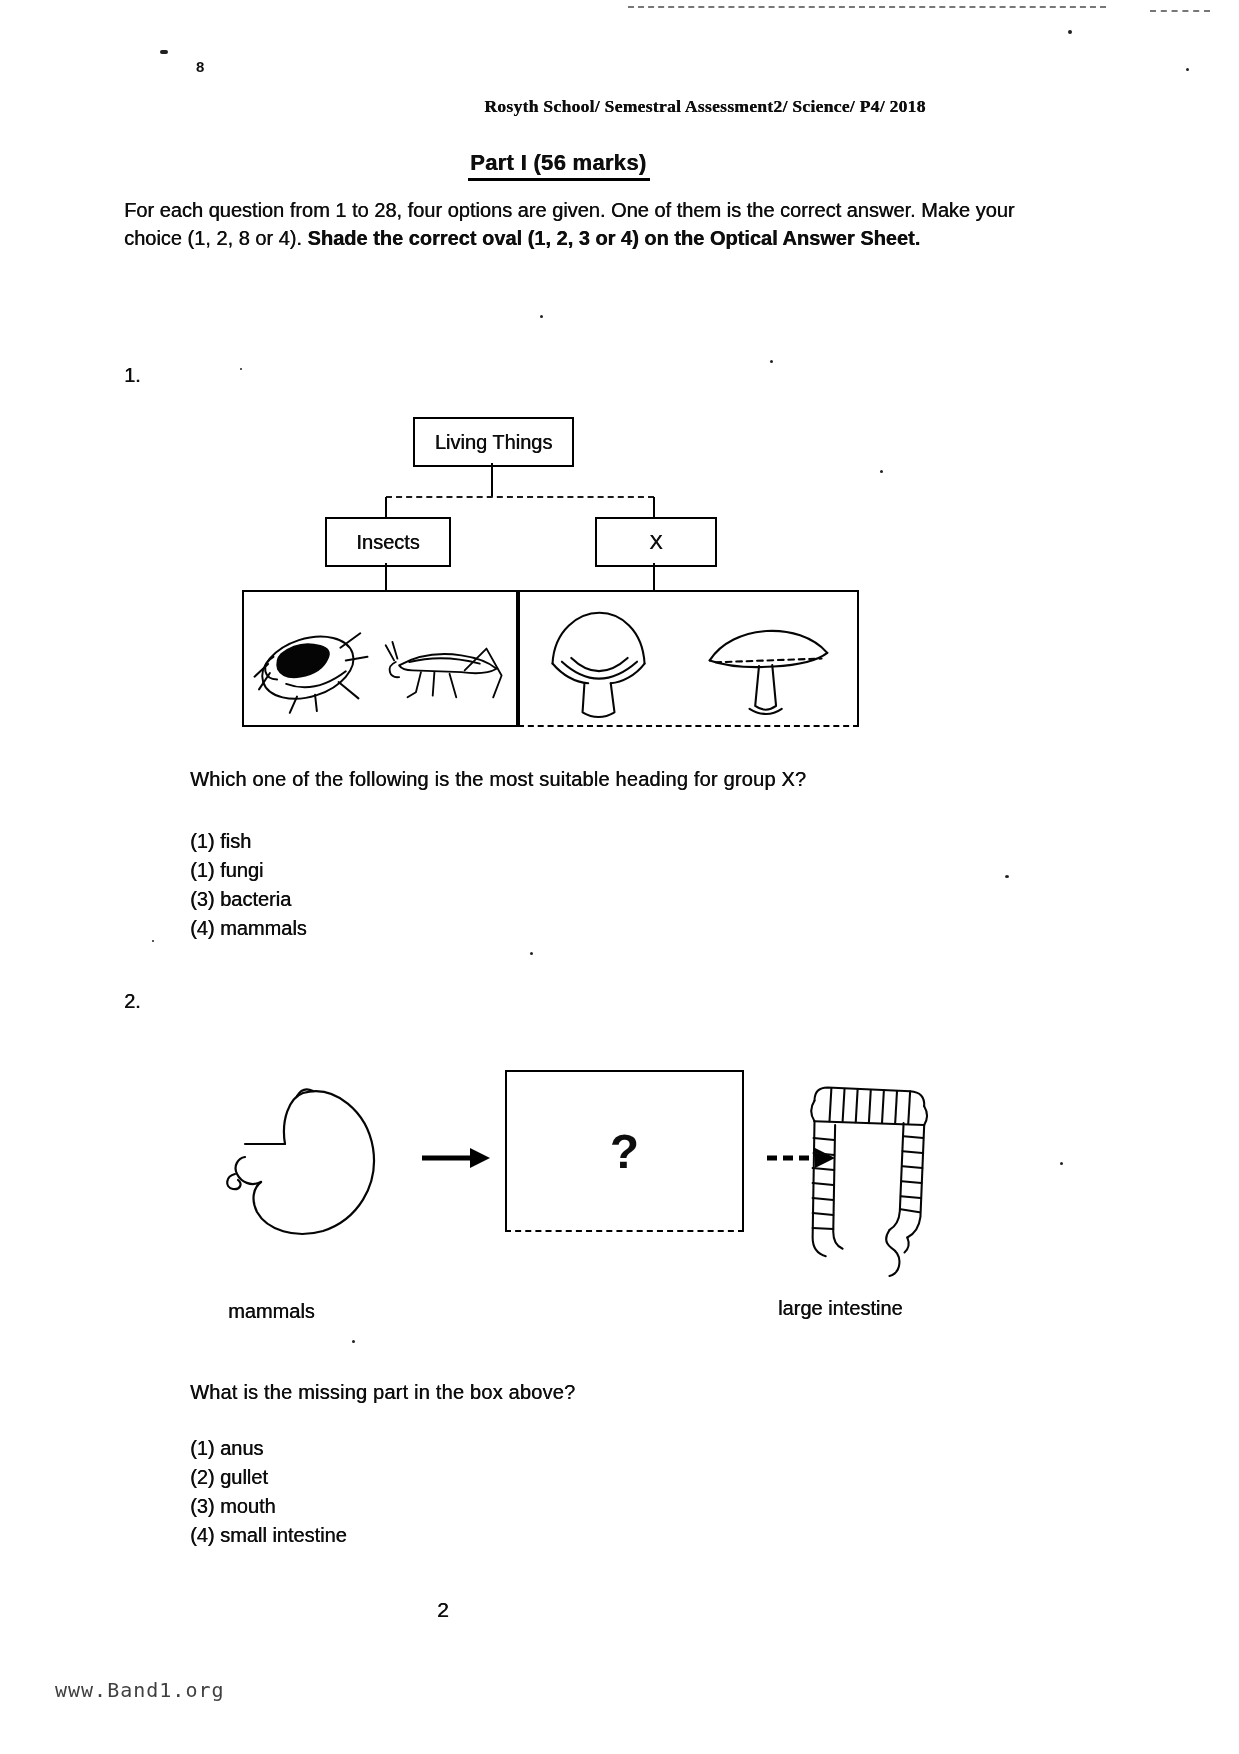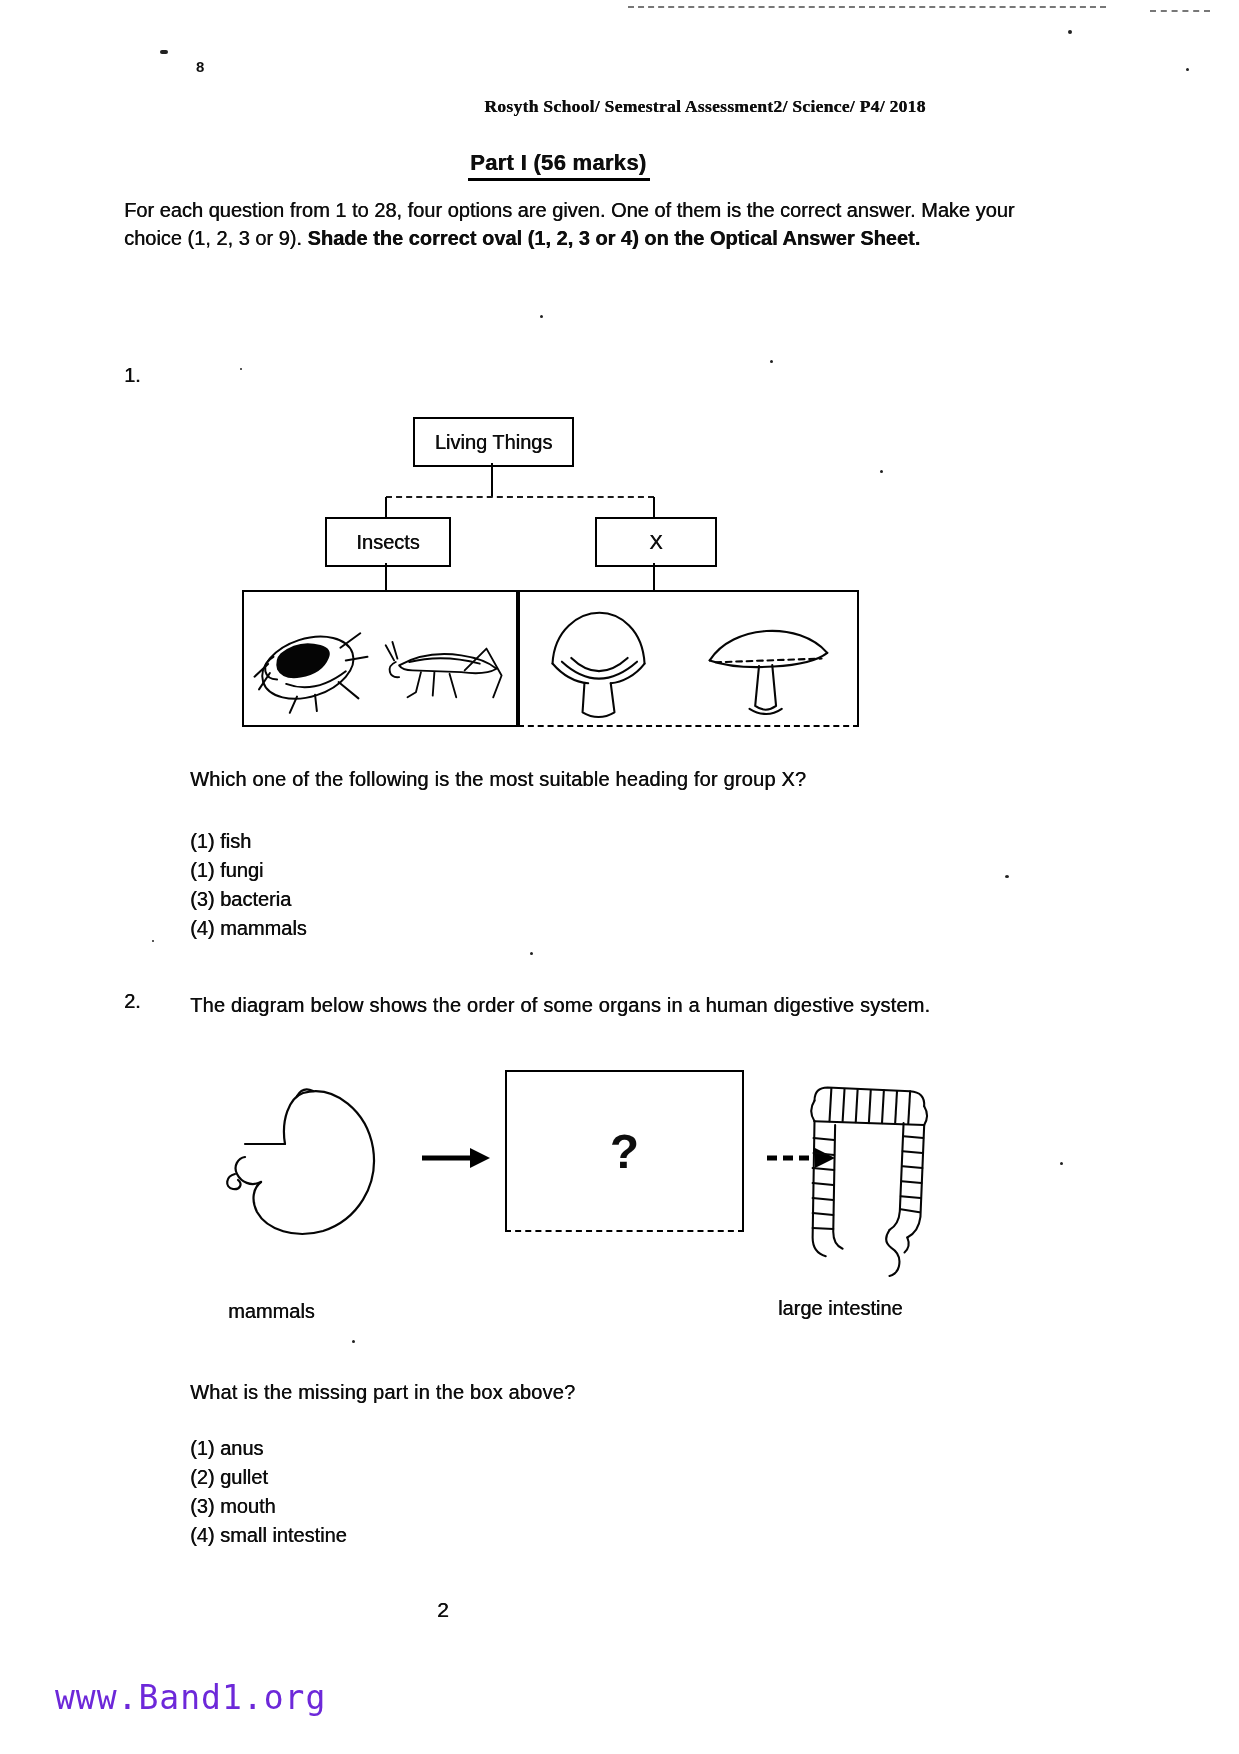--- a/index.html
+++ b/index.html
@@ -32,21 +32,21 @@
   .vline { width:0; border-left:2px solid #000; }
   .branch-dash { height:0; border-top:2px dashed #1a1a1a; }
   .option-line { font-size:20px; text-shadow:.4px 0 0 currentColor; white-space:nowrap; }
   .qmark-box {
     border:2px solid #000; border-bottom-style:dashed;
     display:flex; align-items:center; justify-content:center; background:#fff;
   }
   .qmark { font-size:48px; font-weight:bold; font-family:"Liberation Sans", sans-serif; }
   .diagram-label { font-size:20px; text-shadow:.4px 0 0 currentColor; white-space:nowrap; }
   .page-number { font-size:21px; text-shadow:.4px 0 0 currentColor; }
-  .footer-url { font-family:"DejaVu Sans Mono", monospace; font-size:33px; color:#6d28d9; letter-spacing:1px; }
+  .footer-url { font-family:"DejaVu Sans Mono", monospace; font-size:20px; color:#404040; letter-spacing:1px; }
   .corner-mark { font-size:15px; font-weight:bold; }
   .speck { position:absolute; background:#222; border-radius:50%; }
   .scan-dash-top { border-top:2px dashed #4a4a4a; opacity:.75; height:0; }
   svg.sketch { display:block; }
   svg.sketch path, svg.sketch line, svg.sketch ellipse, svg.sketch circle, svg.sketch polyline {
     fill:none; stroke:#050505; stroke-width:2.2; stroke-linecap:round; stroke-linejoin:round;
   }
   svg.sketch .fill { fill:#050505; stroke:none; }
   svg.arrow line { stroke:#000; stroke-width:5; }
   svg.arrow polygon { fill:#000; }
@@ -71,21 +71,21 @@
   <div class="speck" style="left:352px; top:1340px; width:3px; height:3px;"></div>
   <div class="speck" style="left:152px; top:940px; width:2px; height:2px;"></div>
   <div class="speck" style="left:160px; top:50px; width:8px; height:4px; border-radius:2px;"></div>
 
   <div class="abs corner-mark" style="left:196px; top:58px;">8</div>
 
   <div class="abs header-line" style="left:440px; top:96px;text-align:center;">Rosyth School/ Semestral Assessment2/ Science/ P4/ 2018</div>
 
   <div class="abs part-title" style="left:468px; top:150px;">Part I (56 marks)</div>
 
-  <p class="abs instructions wrap" style="left:124px; top:196px; margin:0;"><span>For each question from 1 to 28, four options are given. One of them is the correct answer. Make your choice (1, 2, 3 or 9). </span><span class="bold-seg">Shade the correct oval (1, 2, 3 or 4) on the Optical Answer Sheet.</span></p>
+  <p class="abs instructions wrap" style="left:124px; top:196px; margin:0;"><span>For each question from 1 to 28, four options are given. One of them is the correct answer. Make your choice (1, 2, 8 or 4). </span><span class="bold-seg">Shade the correct oval (1, 2, 3 or 4) on the Optical Answer Sheet.</span></p>
 
   <div class="abs qnum" style="left:124px; top:364px;">1.</div>
 
   <div class="abs node-box" style="left:413px; top:417px; width:157px; height:46px;">
     <span>Living Things</span>
   </div>
   <div class="abs vline" style="left:491px; top:463px; height:34px;"></div>
   <div class="abs branch-dash" style="left:386px; top:496px; width:268px;"></div>
   <div class="abs vline" style="left:385px; top:497px; height:20px;"></div>
   <div class="abs vline" style="left:653px; top:497px; height:20px;"></div>
@@ -143,21 +143,20 @@
     </svg>
   </div>
 
   <div class="abs txt" style="left:190px; top:768px;">Which one of the following is the most suitable heading for group X?</div>
   <div class="abs option-line" style="left:190px; top:830px;">(1) fish</div>
   <div class="abs option-line" style="left:190px; top:859px;">(1) fungi</div>
   <div class="abs option-line" style="left:190px; top:888px;">(3) bacteria</div>
   <div class="abs option-line" style="left:190px; top:917px;">(4) mammals</div>
 
   <div class="abs qnum" style="left:124px; top:990px;">2.</div>
-  <div class="abs txt wrap qtext-justify" style="left:190px; top:990px;">The diagram below shows the order of some organs in a human digestive system.</div>
 
   <svg class="abs sketch" style="left:205px; top:1078px;" width="190" height="165" viewBox="0 0 190 165">
     <path d="M40 66 H80"></path>
     <path d="M80 66 C76 42 84 20 98 15 C130 6 162 34 168 70 C174 108 152 142 118 153 C90 161 62 152 52 134 C46 122 48 110 56 104"></path>
     <path d="M92 18 q6 -10 16 -5"></path>
     <path d="M56 104 C46 109 36 104 32 96 C28 88 33 80 40 79"></path>
     <path d="M30 96 c-9 2 -11 13 -2 15 c7 1 10 -5 5 -9"></path>
   </svg>
   <div class="abs diagram-label" style="left:228px; top:1300px;">mammals</div>
 

